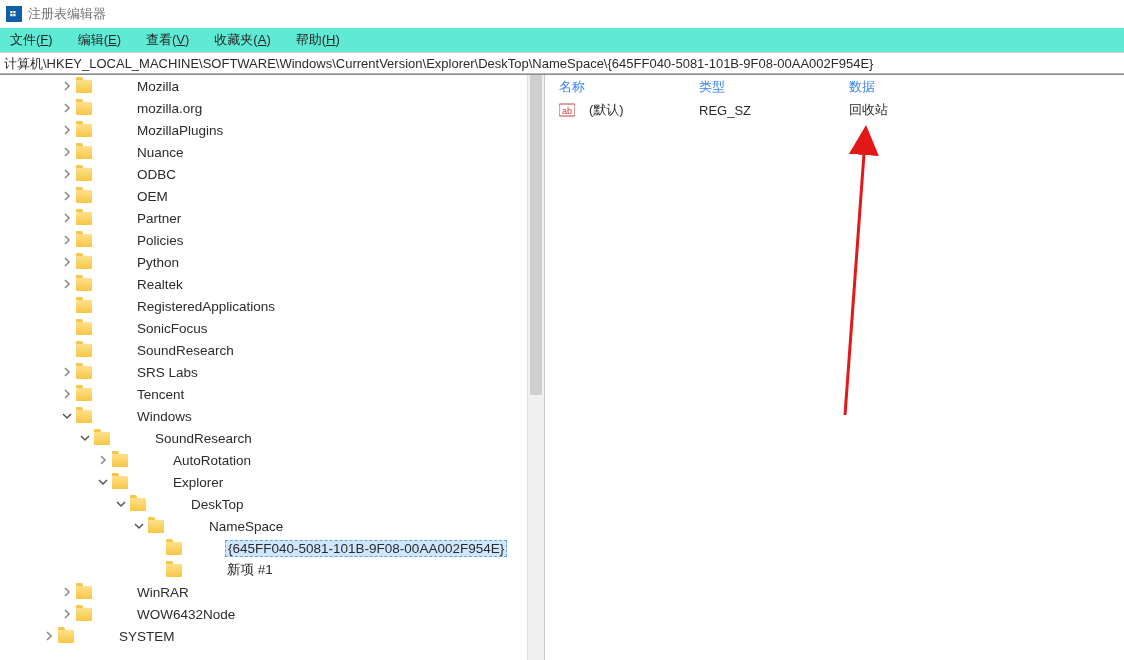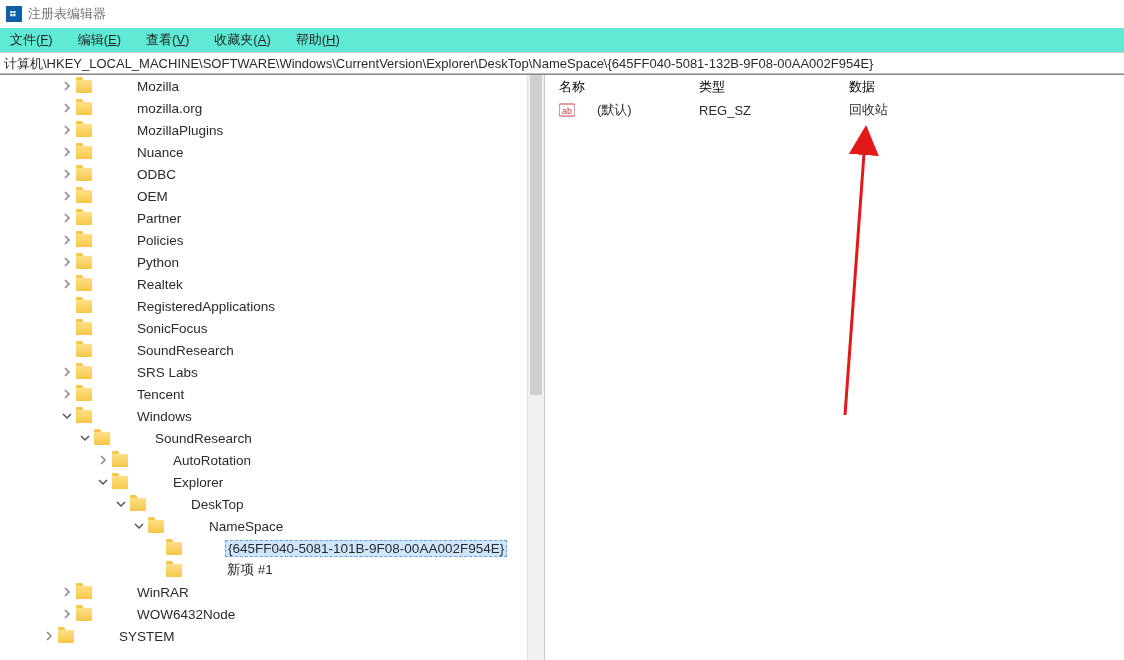--- a/index.html
+++ b/index.html
@@ -134,37 +134,37 @@
   .right-pane {
     flex: 1;
     position: relative;
     overflow: hidden;
   }
   .list-head {
     display: flex;
     height: 24px;
     align-items: center;
     font-size: 13px;
-    color: #000000;
+    color: #3b82f6;
     padding-left: 14px;
     background:#ffffff;
   }
   .col-name { width: 140px; }
   .col-type { width: 150px; }
   .col-data { flex:1; }
   .list-row {
     display:flex;
     align-items:center;
     height: 22px;
     padding-left: 14px;
     font-size: 13px;
   }
   .strval-icon {
     width:16px; height:16px;
-    margin-right:22px;
+    margin-right:14px;
     display:inline-flex;
     align-items:center;
     justify-content:center;
   }
   
   .arrow-overlay {
     position:absolute;
     pointer-events:none;
     left:0; top:0; width:100%; height:100%;
   }
@@ -186,21 +186,21 @@
 </div>
 
 <div class="menubar">
   <span class="menu-item"><span>文件</span>(<span class="accel">F</span>)</span>
   <span class="menu-item"><span>编辑</span>(<span class="accel">E</span>)</span>
   <span class="menu-item"><span>查看</span>(<span class="accel">V</span>)</span>
   <span class="menu-item"><span>收藏夹</span>(<span class="accel">A</span>)</span>
   <span class="menu-item"><span>帮助</span>(<span class="accel">H</span>)</span>
 </div>
 
-<div class="addressbar">计算机\HKEY_LOCAL_MACHINE\SOFTWARE\Windows\CurrentVersion\Explorer\DeskTop\NameSpace\{645FF040-5081-132B-9F08-00AA002F954E}</div>
+<div class="addressbar">计算机\HKEY_LOCAL_MACHINE\SOFTWARE\Windows\CurrentVersion\Explorer\DeskTop\NameSpace\{645FF040-5081-101B-9F08-00AA002F954E}</div>
 
 <div class="split">
 
   <div class="left-pane">
     <div class="tree-wrap" id="tree-wrap">
         <div class="row">
           <span class="gutter" style="padding-left: 54px;">
             <span class="chev">
               <svg width="10" height="10" viewBox="0 0 10 10">
                 <path d="M3 1 L7 5 L3 9" fill="none" stroke="#888" stroke-width="1.5"></path>

